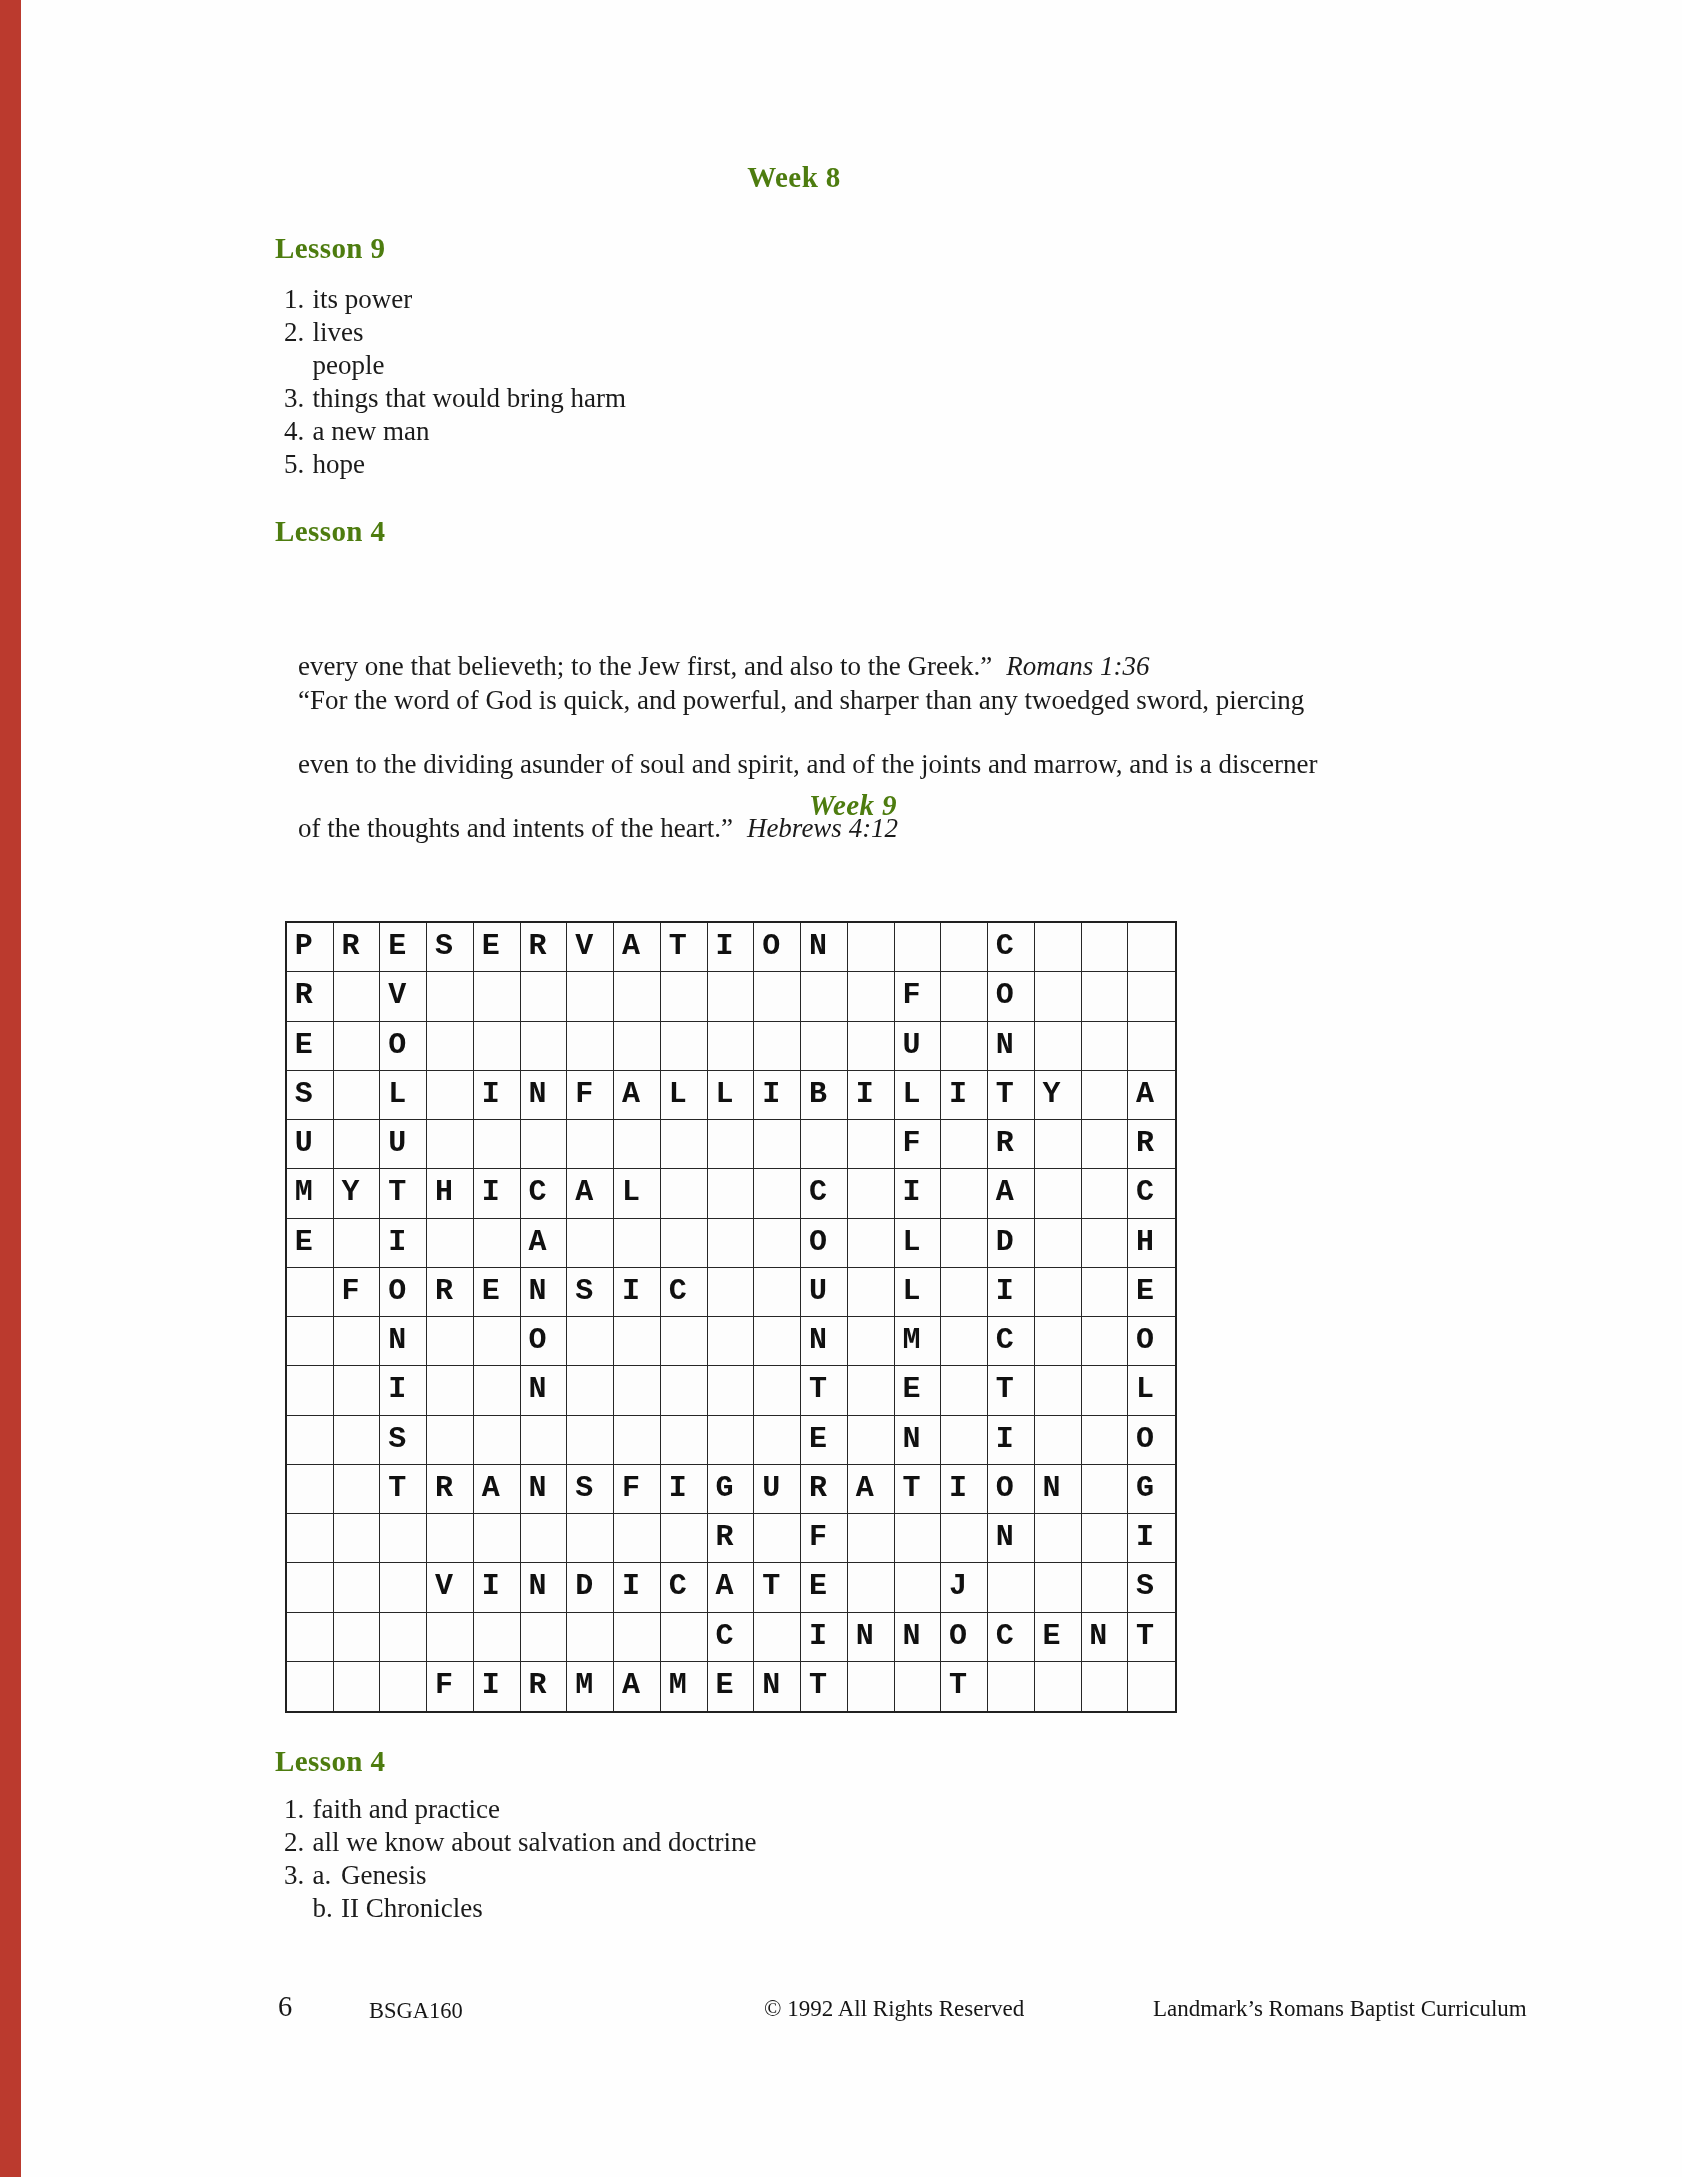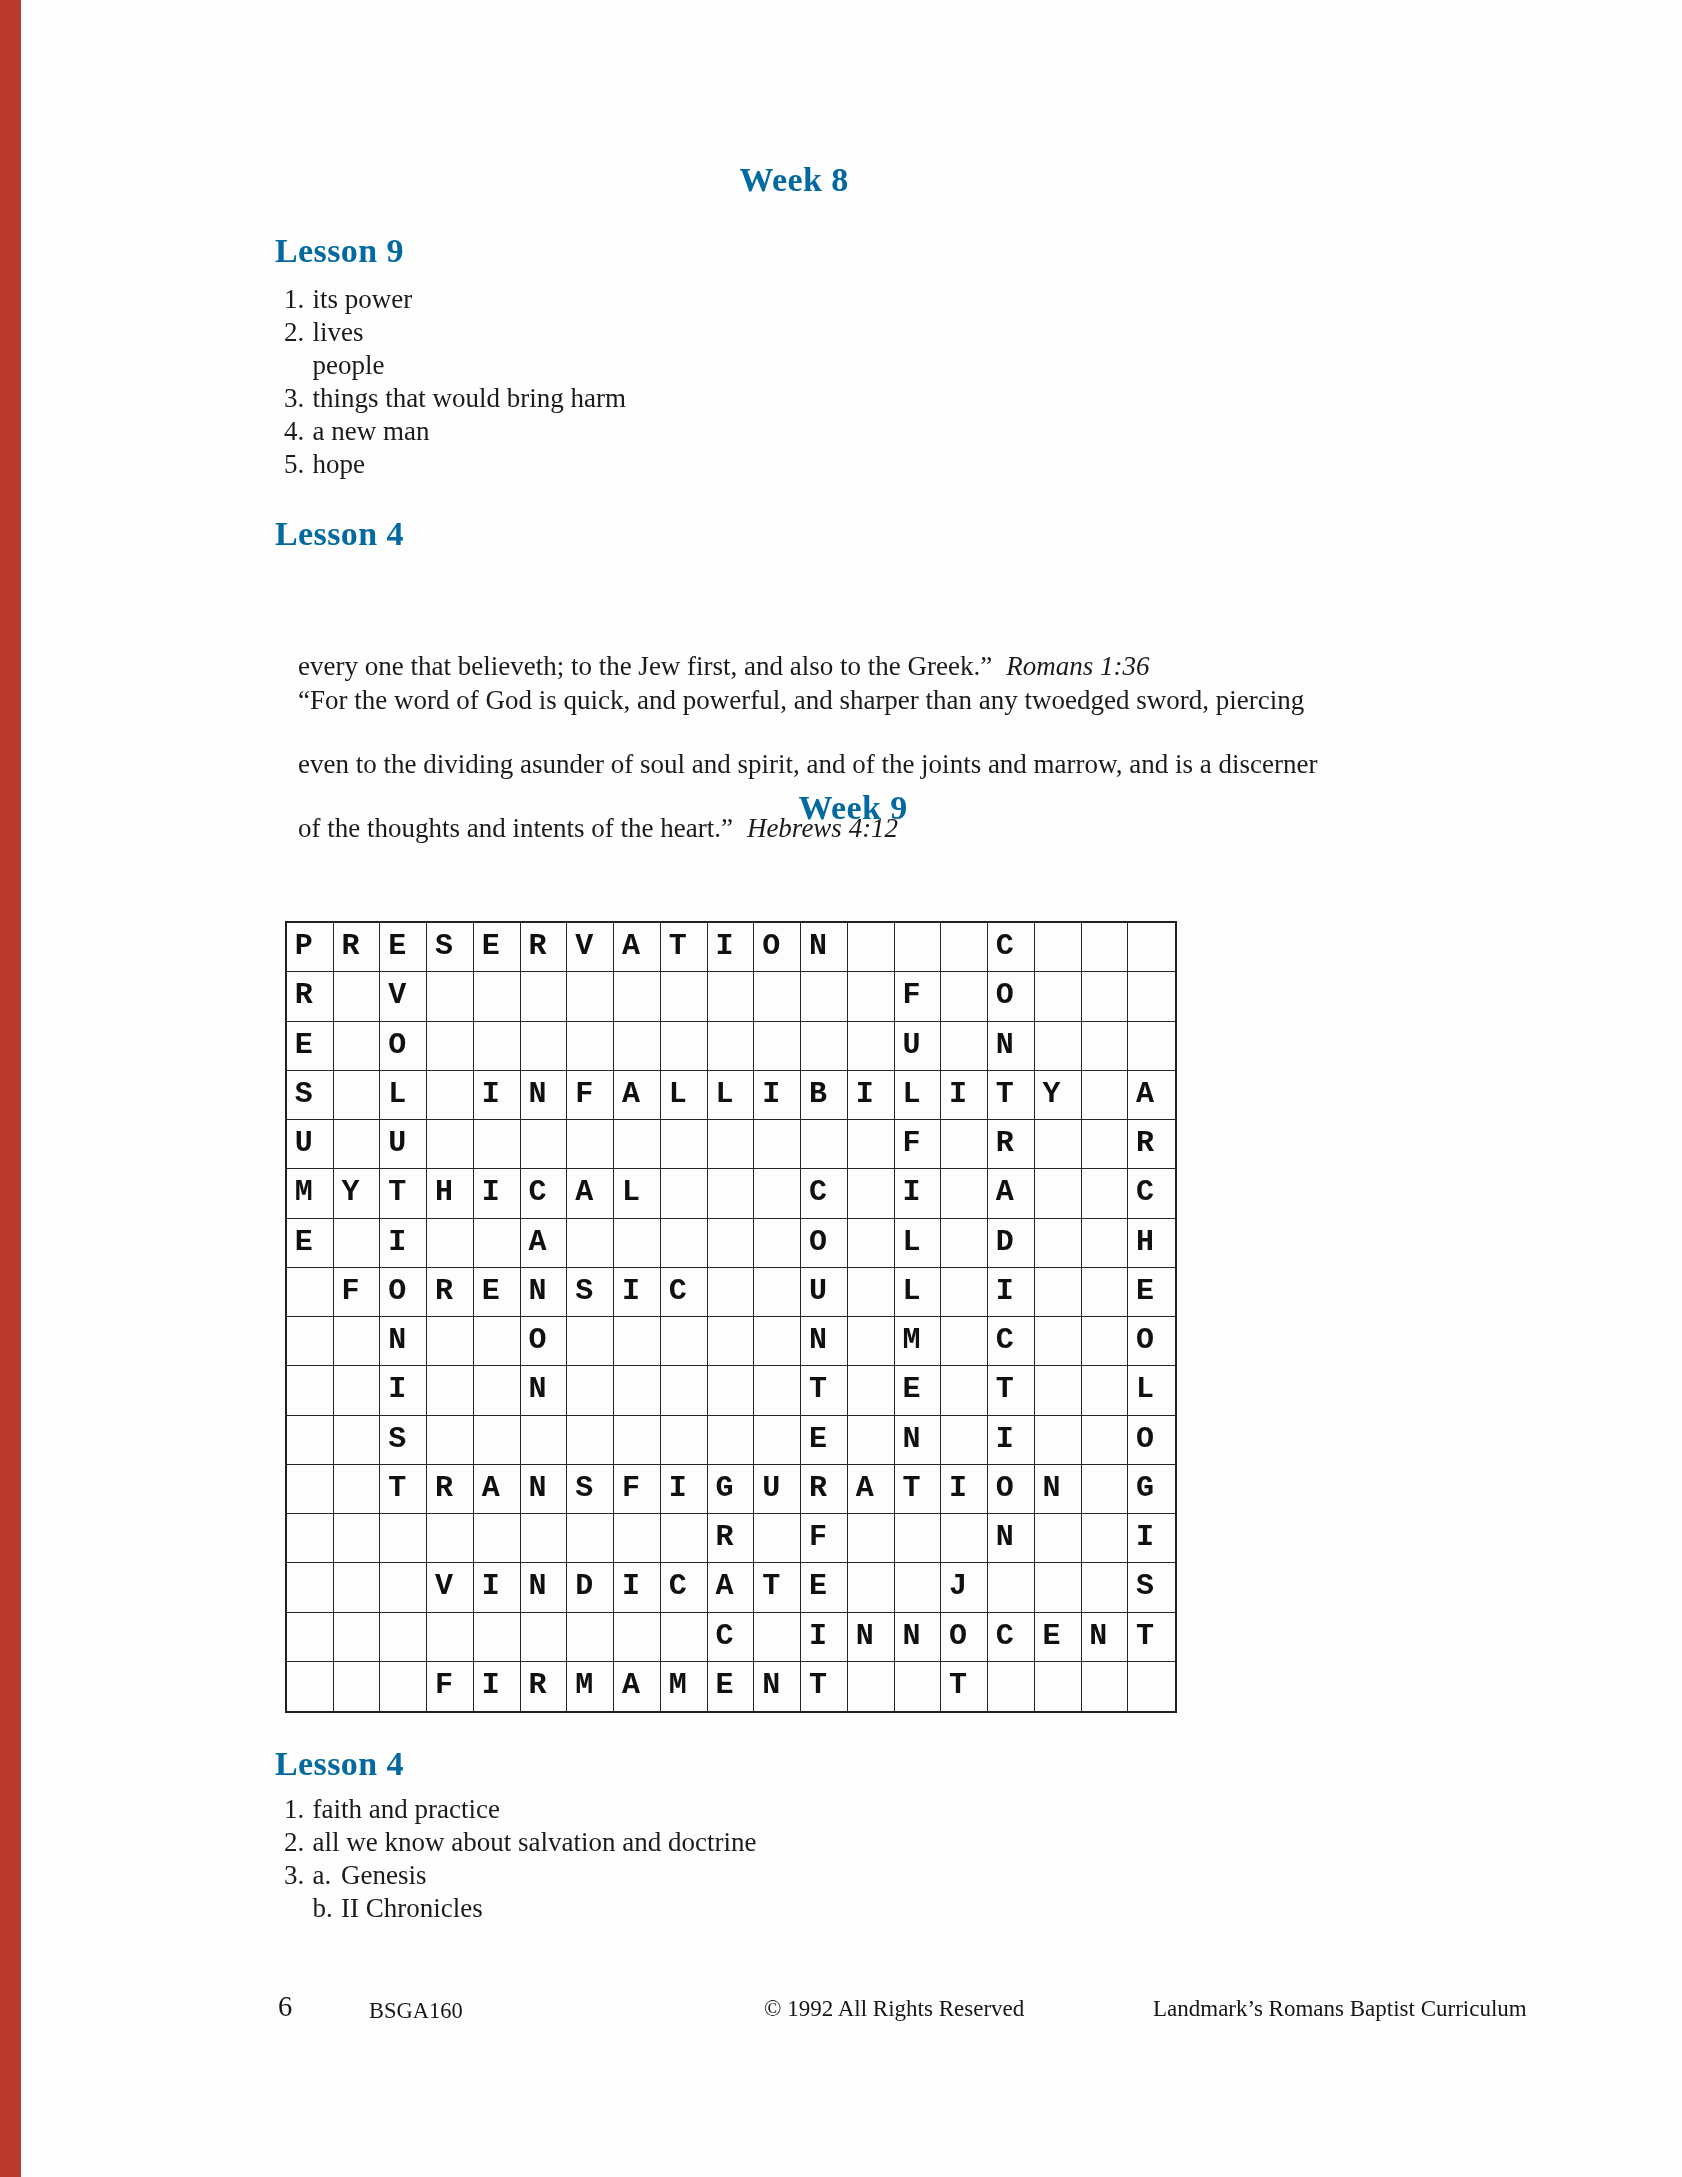--- a/index.html
+++ b/index.html
@@ -8,21 +8,21 @@
     width:1683px;height:2177px;
     background:#fefefe;
     font-family:"Liberation Serif", serif;
     color:#1b1b1b;
     overflow:hidden;
   }
   .stripe{
     position:absolute;left:0;top:0;width:21px;height:2177px;
   }
   .abs{position:absolute;white-space:pre-wrap;}
-  .h{font-weight:bold;font-size:34px;color:#0369a1;letter-spacing:0.4px;}
+  .h{font-weight:bold;font-size:29px;color:#4d7c0f;letter-spacing:0.4px;}
   .center{transform:translateX(-50%);}
   .quote{font-size:27px;line-height:32px;width:1262px;}
   .cite{font-style:italic;margin-left:14px;}
   .list .li{display:flex;font-size:27px;line-height:33px;}
   .list .num{width:28.5px;flex:0 0 28.5px;}
   .list .sub{width:28.5px;flex:0 0 28.5px;}
   .grid{
     position:absolute;left:285px;top:921px;
     width:892px;height:792px;
     display:grid;
@@ -64,21 +64,21 @@
     <br>
     <span>every one that believeth; to the Jew first, and also to the Greek.”</span><span class="cite">Romans 1:36</span>
   </p>
 
   <p class="abs quote" style="left:271px;top:652px;margin:0;">
     <span>“For the word of God is quick, and powerful, and sharper than any twoedged sword, piercing</span><br>
     <span>even to the dividing asunder of soul and spirit, and of the joints and marrow, and is a discerner</span><br>
     <span>of the thoughts and intents of the heart.”</span><span class="cite">Hebrews 4:12</span>
   </p>
 
-  <div class="abs h center" style="left:853px;top:789px;">Week 9</div>
+  <div class="abs h center" style="left:853px;top:789px;font-style:italic;">Week 9</div>
 
 
   <div class="grid">
       <div class="cell">P</div>
       <div class="cell">R</div>
       <div class="cell">E</div>
       <div class="cell">S</div>
       <div class="cell">E</div>
       <div class="cell">R</div>
       <div class="cell">V</div>

